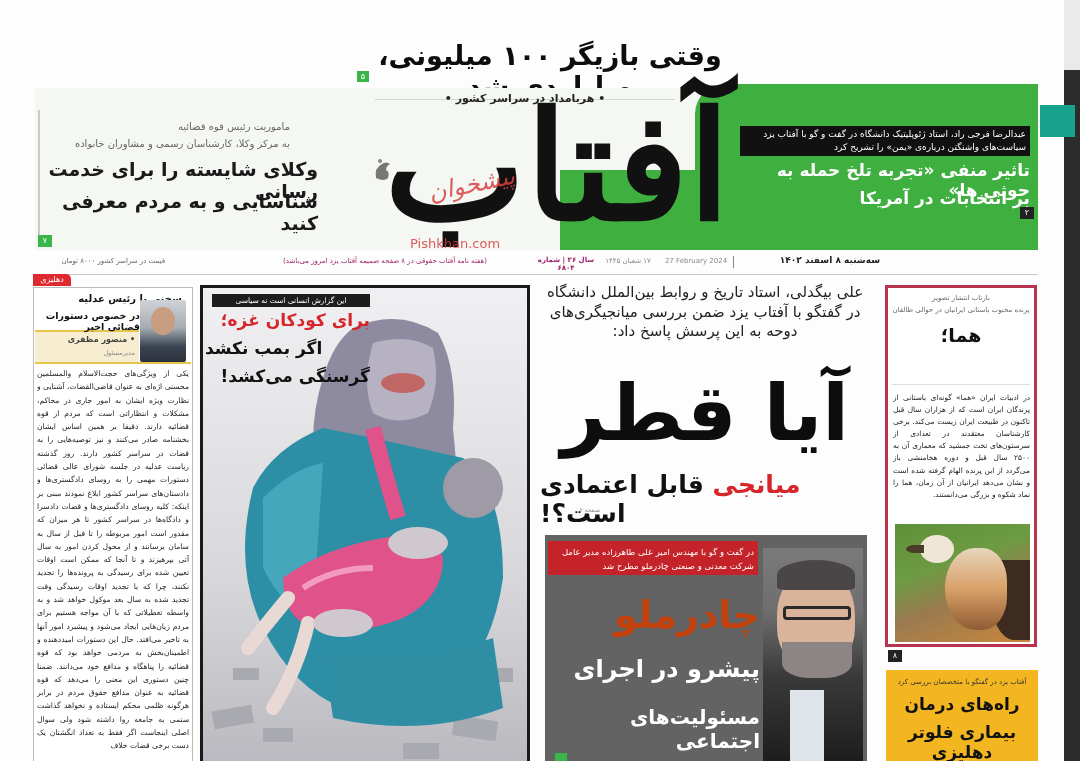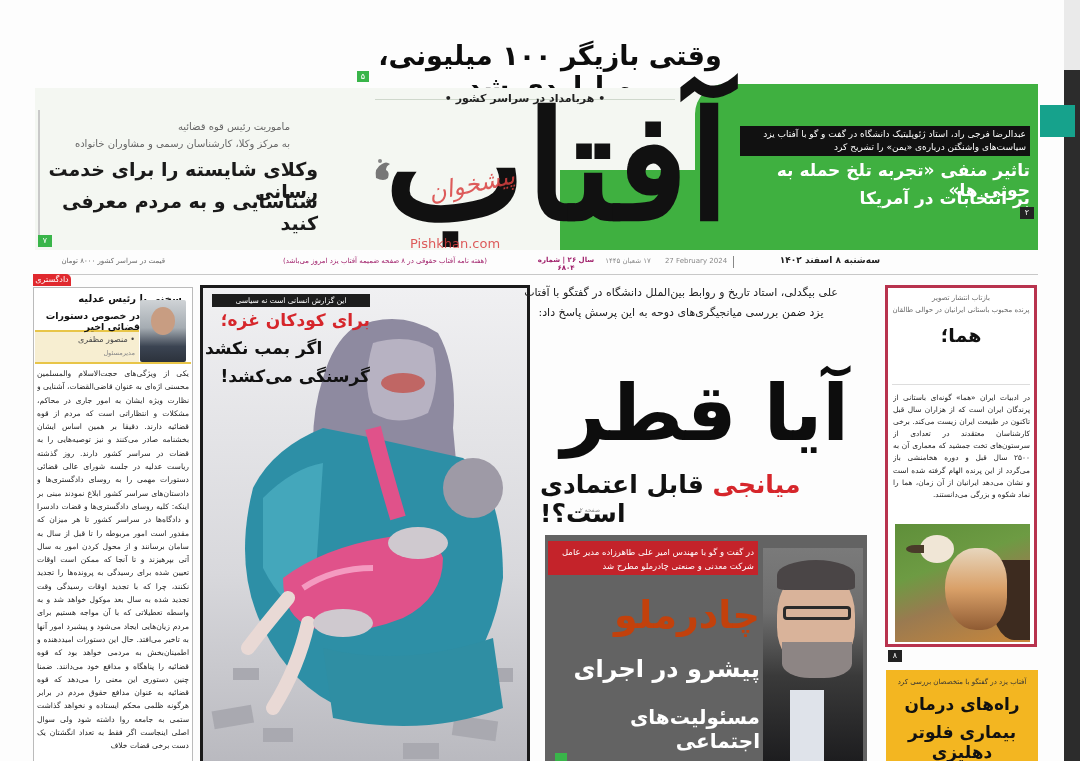--- a/index.html
+++ b/index.html
@@ -53,34 +53,34 @@
 .dateline-price{left:35px;top:257px;width:130px;height:12px;font-size:7px;color:#666;direction:rtl;text-align:right}
 
 
 .editorial-tag{left:33px;top:274px;width:38px;height:12px;background:#e0292e;color:#fff;font-size:8px;text-align:center;line-height:12px;border-radius:0 5px 0 0}
 .editorial-box{left:33px;top:287px;width:160px;height:474px;border:1px solid #bbb;border-bottom:none;background:#fff}
 .editorial-title1{left:70px;top:293px;width:120px;height:16px;font-size:10px;font-weight:bold;direction:rtl;text-align:center}
 .editorial-title2{left:35px;top:310px;width:105px;height:16px;font-size:9.5px;font-weight:bold;direction:rtl;text-align:right}
 .editorial-photo{left:140px;top:300px;width:46px;height:62px;background:linear-gradient(180deg,#cfd3d6 0%,#a5acb2 45%,#3b4452 75%,#2c323c 100%);border-radius:2px}
 .editorial-face{left:151px;top:307px;width:24px;height:28px;border-radius:50%;background:#c89d82}
 .editorial-author-bar{left:35px;top:330px;width:104px;height:32px;background:#f7eed1;border-top:2px solid #e8c548}
-.editorial-author{left:40px;top:335px;width:95px;height:12px;font-size:8px;font-weight:normal;color:#444;direction:rtl;text-align:right}
+.editorial-author{left:40px;top:335px;width:95px;height:12px;font-size:8px;font-weight:bold;color:#444;direction:rtl;text-align:right}
 .editorial-role{left:40px;top:349px;width:95px;height:10px;font-size:6.5px;color:#888;direction:rtl;text-align:right}
 .editorial-sep{left:35px;top:362px;width:156px;height:2px;background:#e8c548}
 .editorial-body{left:37px;top:367px;width:152px;height:394px;font-size:7.6px;line-height:13.3px;color:#222;direction:rtl;text-align:justify;overflow:hidden}
 
 
 .gaza-frame{left:200px;top:285px;width:330px;height:476px;border:3px solid #1a1a1a;border-bottom:none;overflow:hidden;background:#e6e6e8}
 .gaza-kicker{left:212px;top:294px;width:158px;height:13px;background:#1d1d1d;color:#fff;font-size:7.5px;direction:rtl;text-align:center;line-height:13px}
 .gaza-h1{left:205px;top:310px;width:165px;height:28px;font-size:17px;font-weight:900;color:#d6262b;direction:rtl;text-align:right}
 .gaza-h2{left:205px;top:338px;width:165px;height:28px;font-size:17px;font-weight:900;color:#111;direction:rtl;text-align:left}
 .gaza-h3{left:205px;top:366px;width:165px;height:28px;font-size:17px;font-weight:900;color:#111;direction:rtl;text-align:right}
 
 
-.lead-intro{left:516px;top:283px;width:330px;height:60px;font-size:11px;line-height:19.5px;direction:rtl;text-align:center;color:#222}
+.lead-intro{left:540px;top:283px;width:330px;height:60px;font-size:15px;line-height:19.5px;direction:rtl;text-align:center;color:#222}
 .lead-big{left:545px;top:358px;width:320px;height:110px;font-size:78px;font-weight:900;direction:rtl;text-align:center;color:#0d0d0d;line-height:110px;letter-spacing:-2px}
 .lead-sub{left:540px;top:470px;width:335px;height:36px;font-size:25px;font-weight:900;direction:rtl;text-align:left;color:#111}
 .lead-sub .red{color:#d6262b}
 .lead-page{left:540px;top:506px;width:60px;height:10px;font-size:6px;color:#888;direction:rtl;text-align:right}
 
 
 .cm-box{left:545px;top:535px;width:322px;height:226px;background:#636363}
 .cm-photo{left:763px;top:548px;width:100px;height:213px;background:linear-gradient(180deg,#7a7a7a 0%,#6e6e6e 30%,#3a3a3a 60%,#1d1d1f 100%)}
 .cm-face{left:777px;top:568px;width:78px;height:102px;border-radius:46% 46% 42% 42%;background:#d9b39a}
 .cm-hair{left:777px;top:560px;width:78px;height:30px;border-radius:50% 50% 10% 10%;background:#4a4546}
@@ -154,21 +154,21 @@
   <div class="abs dateline-rule"></div>
   <div class="abs dateline-date">سه‌شنبه ۸ اسفند ۱۴۰۲</div>
   <div class="abs dateline-sep"></div>
   <div class="abs dateline-greg">27 February 2024</div>
   <div class="abs dateline-hijri">۱۷ شعبان ۱۴۴۵</div>
   <div class="abs dateline-issue">سال ۲۶ | شماره ۶۸۰۴</div>
   <div class="abs dateline-supp">(هفته نامه آفتاب حقوقی در ۸ صفحه ضمیمه آفتاب یزد امروز می‌باشد)</div>
   <div class="abs dateline-price">قیمت در سراسر کشور ۸۰۰۰ تومان</div>
 
   <div class="abs editorial-box"></div>
-  <div class="abs editorial-tag">دادگستری</div>
+  <div class="abs editorial-tag">دهلیزی</div>
   <div class="abs editorial-author-bar"></div>
   <div class="abs editorial-title1">سخنی با رئیس عدلیه</div>
   <div class="abs editorial-title2">در خصوص دستورات قضائی اخیر</div>
   <div class="abs editorial-photo"></div>
   <div class="abs editorial-face"></div>
   <div class="abs editorial-author">• منصور مظفری</div>
   <div class="abs editorial-role">مدیرمسئول</div>
   <div class="abs editorial-sep"></div>
   <div class="abs editorial-body">یکی از ویژگی‌های حجت‌الاسلام والمسلمین محسنی اژه‌ای به عنوان قاضی‌القضات، آشنایی و نظارت ویژه ایشان به امور جاری در محاکم، مشکلات و انتظاراتی است که مردم از قوه قضائیه دارند. دقیقا بر همین اساس ایشان بخشنامه صادر می‌کنند و نیز توصیه‌هایی را به قضات در سراسر کشور دارند. روز گذشته ریاست عدلیه در جلسه شورای عالی قضائی دستورات مهمی را به روسای دادگستری‌ها و دادستان‌های سراسر کشور ابلاغ نمودند مبنی بر اینکه: کلیه روسای دادگستری‌ها و قضات دادسرا و دادگاه‌ها در سراسر کشور تا هر میزان که مقدور است امور مربوطه را تا قبل از سال به سامان برسانند و از محول کردن امور به سال آتی بپرهیزند و تا آنجا که ممکن است اوقات تعیین شده برای رسیدگی به پرونده‌ها را تجدید نکنند، چرا که با تجدید اوقات رسیدگی وقت تجدید شده به سال بعد موکول خواهد شد و به واسطه تعطیلاتی که با آن مواجه هستیم برای مردم زیان‌هایی ایجاد می‌شود و پیشبرد امور آنها به تاخیر می‌افتد. حال این دستورات امیددهنده و اطمینان‌بخش به مردمی خواهد بود که قوه قضائیه را پناهگاه و مدافع خود می‌دانند. ضمنا چنین دستوری این معنی را می‌دهد که قوه قضائیه به عنوان مدافع حقوق مردم در برابر هرگونه ظلمی محکم ایستاده و نخواهد گذاشت ستمی به جامعه روا داشته شود ولی سوال اصلی اینجاست اگر فقط به تعداد انگشتان یک دست برخی قضات خلاف</div>
 

